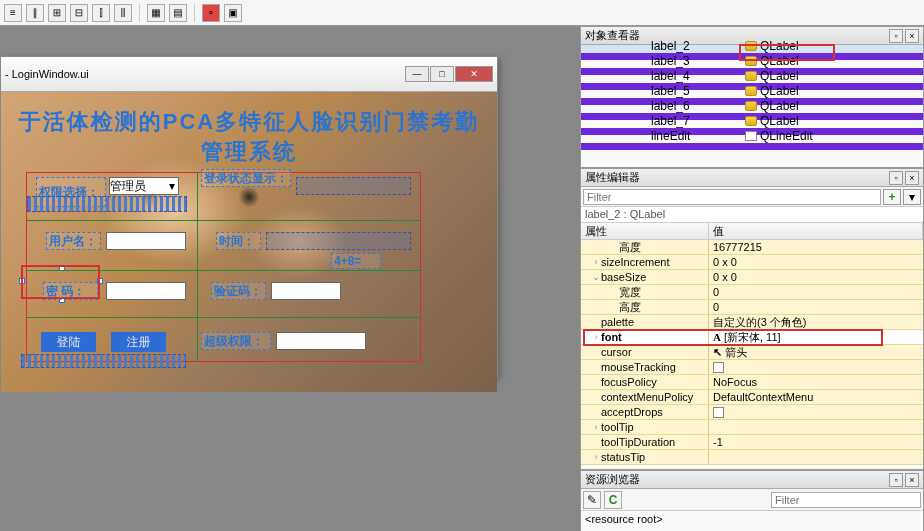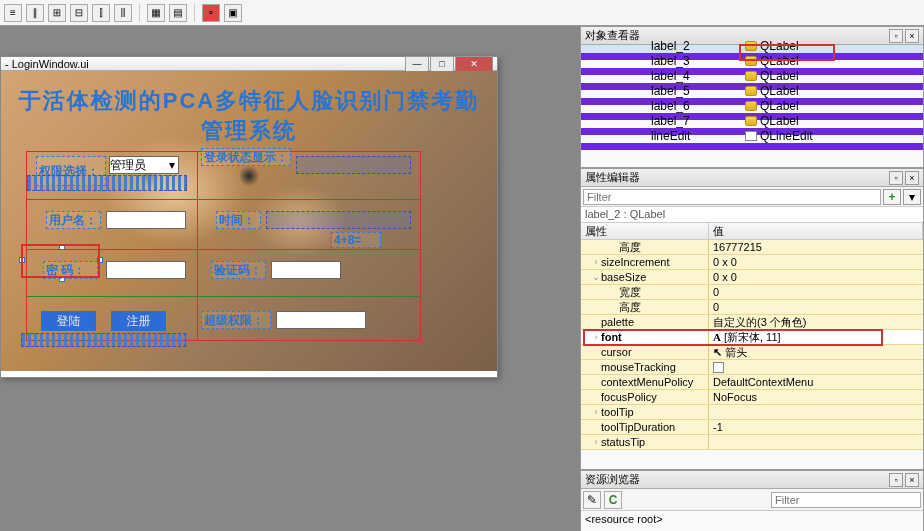--- a/index.html
+++ b/index.html
@@ -2,21 +2,21 @@
 <html><head>
 <meta charset="utf-8">
 <style>
 *{box-sizing:border-box;margin:0;padding:0;font-family:"Microsoft YaHei",Arial,sans-serif}
 body{background:#e8e8e8;width:924px;height:531px;overflow:hidden;position:relative}
 .toolbar{height:26px;background:#f5f5f5;border-bottom:1px solid #999;display:flex;align-items:center;padding:0 4px;gap:4px}
 .tb-btn{width:18px;height:18px;border:1px solid #aaa;background:#f0f0f0;font-size:10px;display:flex;align-items:center;justify-content:center;cursor:pointer}
 .tb-sep{width:1px;height:18px;background:#ccc;margin:0 3px}
 .workspace{position:absolute;top:26px;left:0;width:580px;height:505px;background:#878787}
 .designer-window{position:absolute;top:30px;left:0;width:498px;height:322px;background:#fff;border:1px solid #888;box-shadow:2px 2px 6px rgba(0,0,0,.3)}
-.titlebar{height:14px;background:linear-gradient(#fdfdfd,#e8e8e8);border-bottom:1px solid #aaa;display:flex;align-items:center;padding:0 4px;font-size:11px}
+.titlebar{height:35px;background:linear-gradient(#fdfdfd,#e8e8e8);border-bottom:1px solid #aaa;display:flex;align-items:center;padding:0 4px;font-size:11px}
 .titlebar .spacer{flex:1}
 .win-btn{width:24px;height:16px;margin-left:1px;border:1px solid #999;font-size:9px;display:flex;align-items:center;justify-content:center;background:#eaeaea}
 .win-close{background:#c75050;color:#fff;width:38px}
 .form-body{position:relative;height:300px;background:linear-gradient(135deg,#d4a574 0%,#c89968 20%,#b88850 40%,#9c7a5a 60%,#8a6d52 80%,#7a6048 100%)}
 .form-body::before{content:"";position:absolute;inset:0;background:radial-gradient(ellipse 120px 90px at 35% 40%,#e8c49a 0%,transparent 60%),radial-gradient(ellipse 80px 60px at 60% 50%,#d4a87a 0%,transparent 60%),radial-gradient(circle 15px at 30% 35%,#2a2a2a 0%,transparent 70%),radial-gradient(circle 15px at 50% 35%,#2a2a2a 0%,transparent 70%)}
 .form-title{position:absolute;top:15px;left:0;right:0;text-align:center;font-size:22px;font-weight:bold;color:#2874d4;letter-spacing:2px;z-index:2}
 .ft2{top:45px}
 .widget{position:absolute;border:1px dashed #3a7ad4;background:rgba(255,255,255,.1);z-index:2}
 .lbl{color:#4a3520;font-size:12px;padding:2px;display:flex;align-items:center}
 .blue-txt{color:#2874d4;font-weight:bold}
@@ -223,26 +223,32 @@
         <div class="pc1"><span class="exp"></span>cursor</div>
         <div class="pc2"><b style="font-family:serif">↖</b> 箭头</div>
       </div>
       <div class="prop-row y">
         <div class="pc1"><span class="exp"></span>mouseTracking</div>
         <div class="pc2">
           <span class="chk"></span>
         </div>
       </div>
       <div class="prop-row y">
+        <div class="pc1"><span class="exp"></span>focusPolicy</div>
+        <div class="pc2">NoFocus</div>
+      </div>
+      <div class="prop-row y">
         <div class="pc1"><span class="exp"></span>contextMenuPolicy</div>
         <div class="pc2">DefaultContextMenu</div>
       </div>
       <div class="prop-row y">
-        <div class="pc1"><span class="exp"></span>focusPolicy</div>
-        <div class="pc2">NoFocus</div>
+        <div class="pc1"><span class="exp"></span>acceptDrops</div>
+        <div class="pc2">
+          <span class="chk"></span>
+        </div>
       </div>
       <div class="prop-row y">
         <div class="pc1"><span class="exp">›</span>toolTip</div>
         <div class="pc2"></div>
       </div>
       <div class="prop-row y">
         <div class="pc1"><span class="exp"></span>toolTipDuration</div>
         <div class="pc2">-1</div>
       </div>
       <div class="prop-row y">

